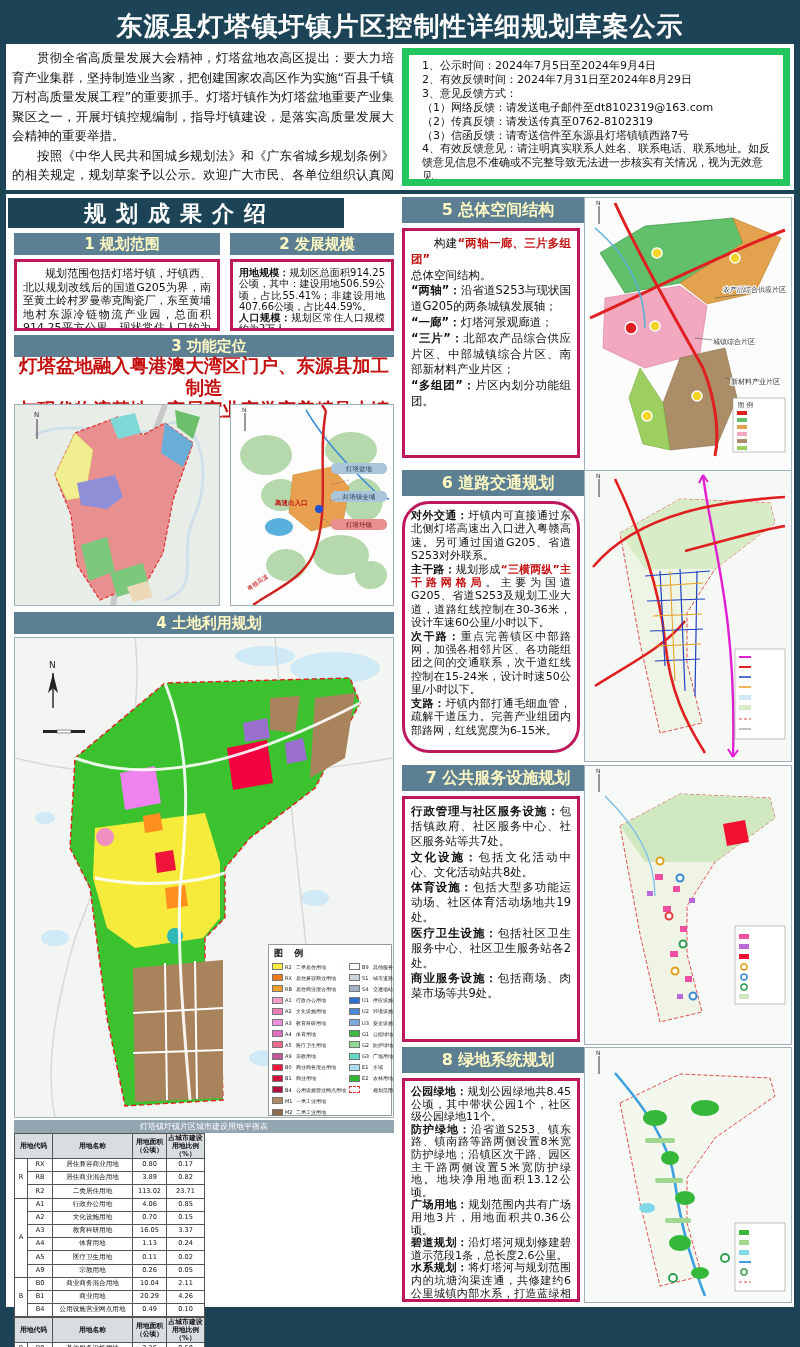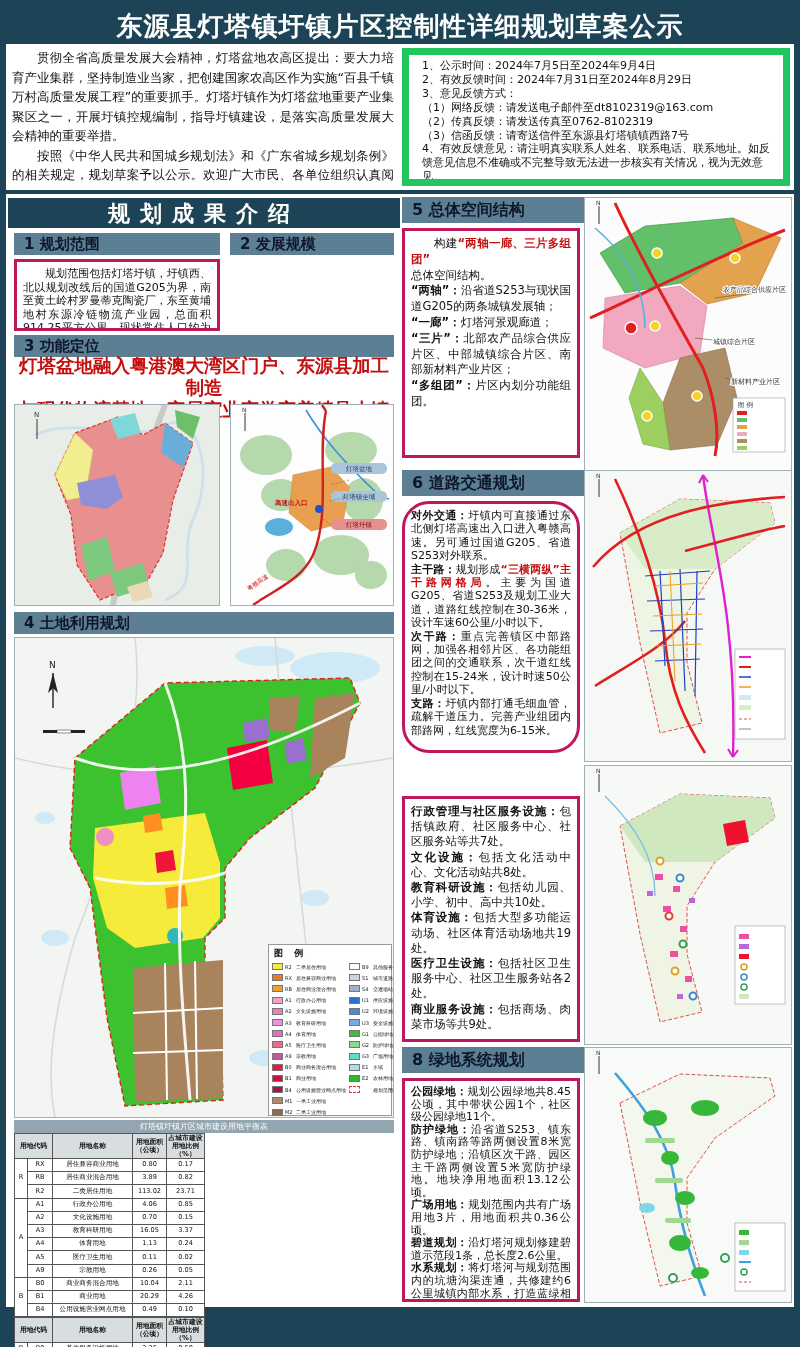--- a/index.html
+++ b/index.html
@@ -8,24 +8,24 @@
   .abs{position:absolute;}
   .frame{background:#1d4456;}
   .titlebar{left:6px;top:6px;width:788px;height:38px;background:#1d4456;color:#fff;
             font-size:26px;font-weight:bold;text-align:center;line-height:40px;letter-spacing:1px;}
   .intro{left:12px;top:48px;width:382px;height:140px;font-size:12.5px;line-height:19.5px;
          text-align:justify;overflow:hidden;}
   .intro p{margin:0;text-indent:2em;}
   .noticebox{left:402px;top:48px;width:388px;height:138px;border:7px solid #22c55e;
              padding:4px 13px;box-sizing:border-box;font-size:11px;line-height:13.9px;overflow:hidden;}
   .divider{left:6px;top:190px;width:788px;height:4px;background:#1d4456;}
-  .bigbar{left:8px;top:198px;width:392px;height:30px;background:#1d4456;color:#fff;
-          font-size:22px;font-weight:bold;text-align:center;line-height:31px;letter-spacing:10px;}
-  .shead{background:#5d7f93;color:#0f172a;font-size:15px;font-weight:bold;line-height:22px;
-         padding-left:10px;box-sizing:border-box;}
+  .bigbar{left:8px;top:198px;width:328px;height:30px;background:#1d4456;color:#fff;
+          font-size:22px;font-weight:bold;text-align:center;line-height:31px;letter-spacing:10px;padding-left:8px;}
+  .shead{background:#5d7f93;color:#fef9c3;font-size:15px;font-weight:bold;line-height:22px;
+         padding-left:10px;box-sizing:border-box;text-align:center;}
   .tbox{border:3px solid #be185d;background:#fff;box-sizing:border-box;overflow:hidden;
         padding:5px 6px;text-align:justify;}
   .tbox p{margin:0;}
   .b{font-weight:bold;}
   .red{color:#c40f0f;font-weight:bold;}
   .slogan{left:14px;top:355px;width:380px;height:46px;color:#c40f0f;font-weight:bold;
           font-size:18.5px;line-height:22px;text-align:center;}
   .mapbox{border:1px solid #9fb0ba;background:#eef2ef;overflow:hidden;box-sizing:border-box;}
   svg{display:block;}
   
@@ -80,20 +80,24 @@
   <div class="abs divider"></div>
 
   <div class="abs bigbar">规划成果介绍</div>
 
   <div class="abs shead" style="left:14px;top:233px;width:206px;height:22px;">1 规划范围</div>
   <div class="abs shead" style="left:230px;top:233px;width:164px;height:22px;">2 发展规模</div>
 
   <div class="abs tbox" style="left:14px;top:259px;width:206px;height:72px;font-size:11px;line-height:13.5px;">
     <p style="text-indent:2em;">规划范围包括灯塔圩镇，圩镇西、北以规划改线后的国道G205为界，南至黄土岭村罗曼蒂克陶瓷厂，东至黄埔地村东源冷链物流产业园，总面积914.25平方公里，现状常住人口约为1.7万人。</p>
   </div>
+  <div class="abs tbox" style="left:230px;top:259px;width:164px;height:72px;font-size:10px;line-height:11.3px;">
+    <p><span class="b">用地规模：</span><span>规划区总面积914.25公顷，其中：建设用地506.59公顷，占比55.41%；非建设用地407.66公顷，占比44.59%。</span></p>
+      <p><span class="b">人口规模：</span><span>规划区常住人口规模约为2万人。</span></p>
+  </div>
 
   <div class="abs shead" style="left:14px;top:335px;width:380px;height:22px;">3 功能定位</div>
   <div class="abs slogan">
     <div>灯塔盆地融入粤港澳大湾区门户、东源县加工制造</div>
     <div>与现代物流基地、宜居宜业宜学宜养精品小镇</div>
   </div>
 
   <div class="abs mapbox" style="left:14px;top:404px;width:206px;height:202px;background:#e9ede7;">
     <svg width="204" height="200" viewBox="0 0 204 200">
       <path d="M20,30 C60,10 120,40 150,20 C180,5 200,60 180,110 C160,150 190,180 150,195" stroke="#cfe0ea" stroke-width="3" fill="none"></path>
@@ -597,24 +601,24 @@
         <rect x="154" y="224" width="12" height="5" fill="#cfe9f6"></rect>
         <rect x="154" y="234" width="12" height="5" fill="#d8ecc8"></rect>
         <line x1="154" y1="248" x2="166" y2="248" stroke="#e05050" stroke-width="1.2" stroke-dasharray="3 2"></line>
         <line x1="154" y1="258" x2="166" y2="258" stroke="#888" stroke-width="1"></line>
       </g>
       <line x1="14" y1="8" x2="14" y2="26" stroke="#333" stroke-width="1"></line>
       <text x="11" y="7" font-size="6" fill="#333">N</text>
     </svg>
   </div>
 
+  <div class="abs shead" style="left:402px;top:765px;width:182px;height:26px;line-height:26px;font-size:16px;">7 公共服务设施规划</div>
   <div class="abs tbox" style="left:402px;top:796px;width:178px;height:246px;font-size:11.5px;line-height:15.2px;">
     <p><span class="b">行政管理与社区服务设施：</span><span>包括镇政府、社区服务中心、社区服务站等共7处。</span></p>
       <p><span class="b">文化设施：</span><span>包括文化活动中心、文化活动站共8处。</span></p>
-      <p><span class="b">教育科研设施：</span><span>包括幼儿园、小学、初中、高中共10处。</span></p>
       <p><span class="b">体育设施：</span><span>包括大型多功能运动场、社区体育活动场地共19处。</span></p>
       <p><span class="b">医疗卫生设施：</span><span>包括社区卫生服务中心、社区卫生服务站各2处。</span></p>
       <p><span class="b">商业服务设施：</span><span>包括商场、肉菜市场等共9处。</span></p>
   </div>
   <div class="abs mapbox" style="left:584px;top:765px;width:208px;height:280px;background:#f7f9f7;">
     <svg width="206" height="278" viewBox="0 0 206 278">
       <path d="M35,60 L95,28 L185,32 L190,52 L130,96 L102,140 L102,188 L117,246 L75,256 L55,168 Z" fill="#f0f4e4" stroke="#e05050" stroke-width="1" stroke-dasharray="4 2"></path>
       <path d="M35,60 L95,28 L185,32 L190,52 L130,96 L60,96 Z" fill="#cfe8c0"></path>
       <path d="M138,58 L160,54 L164,76 L142,80 Z" fill="#f01030"></path>
       <g fill="#ee4fa0">

